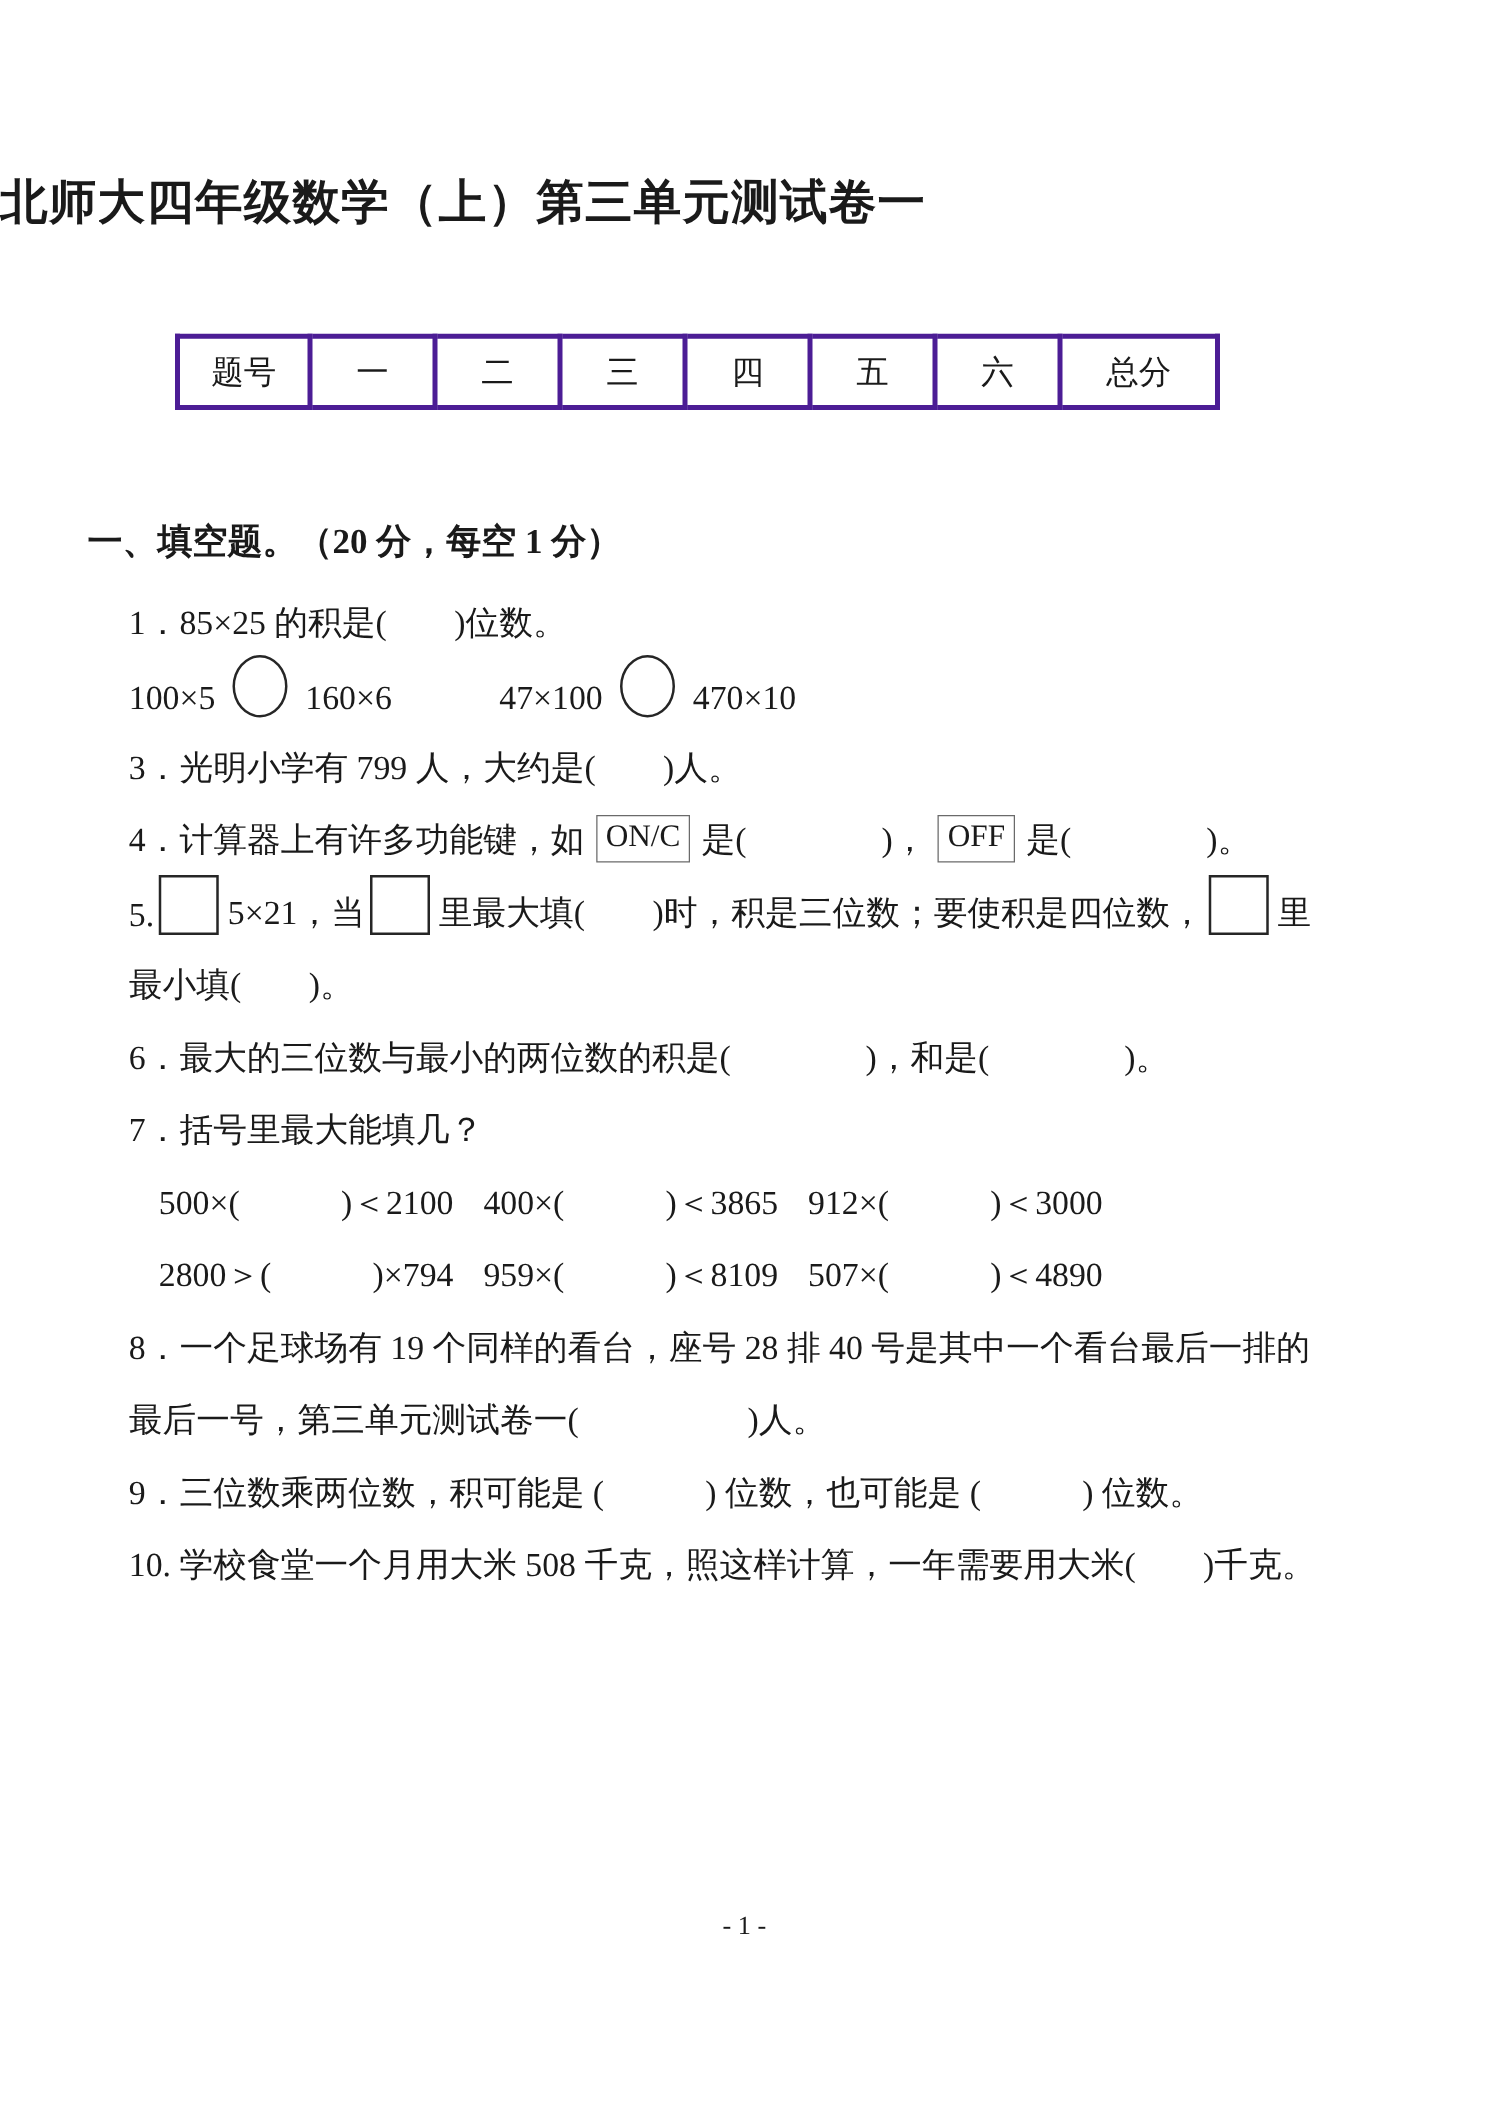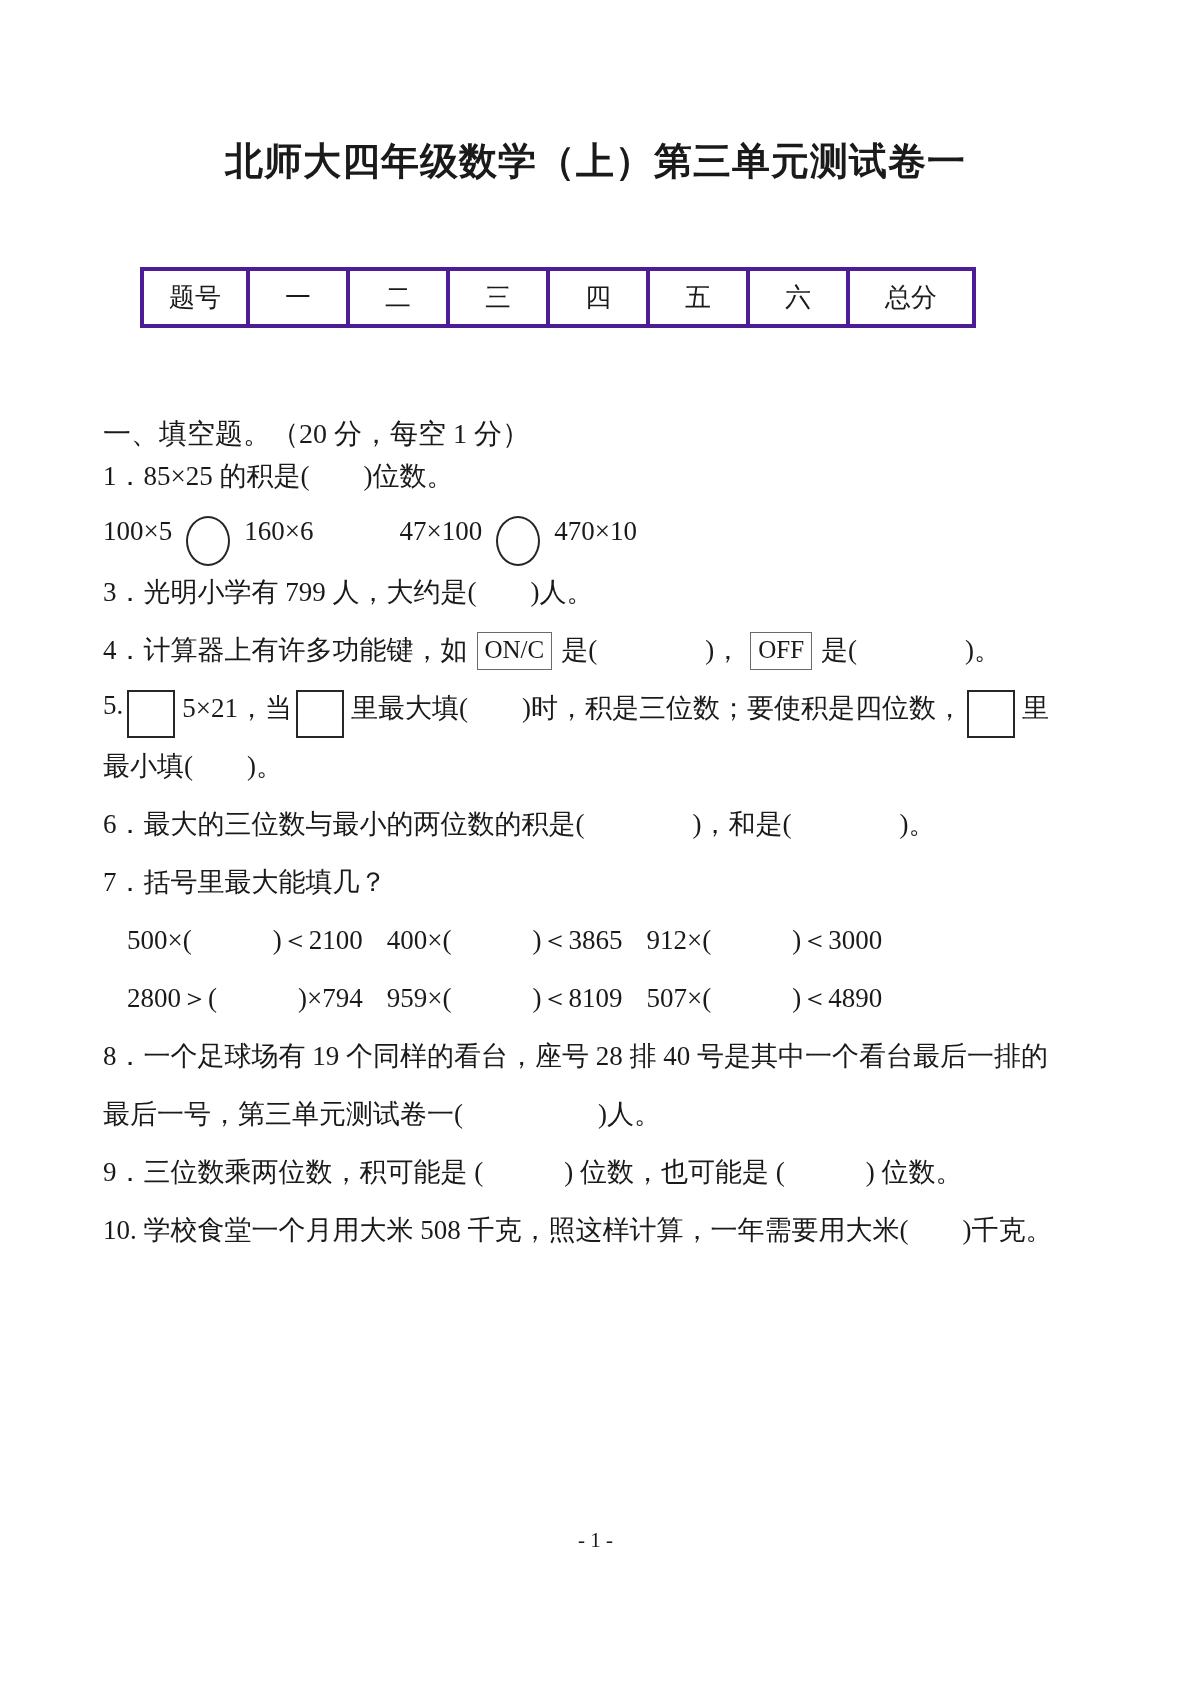--- a/index.html
+++ b/index.html
@@ -9,50 +9,49 @@
     background:#ffffff;
     color:#1a1a1a;
     font-family:"Liberation Serif","DejaVu Serif",serif;
     overflow:hidden;
   }
   .title{
     margin:0;
     padding-top:136px;
     font-size:38px;
     font-weight:bold;
-    text-align:center;
     letter-spacing:1px;
   }
   .score-table{
     border-collapse:collapse;
     margin:80px 0 0 140px;
     table-layout:fixed;
   }
   .score-table td{
     border:4px solid #4c1d95;
     height:53px;
     text-align:center;
     vertical-align:middle;
     font-size:26px;
     padding:0;
   }
   .col-first{width:106px;}
   .col-mid{width:100px;}
   .col-last{width:126px;}
   .heading{
-    margin:86px 0 0 103px;
+    margin:86px 0 0 70px;
     height:40px;line-height:40px;
     font-size:28px;
-    font-weight:normal;
+    font-weight:bold;
   }
   .content{margin:4px 60px 0 103px;}
   .line{
     height:58px;
     display:flex;
-    align-items:flex-start;
+    align-items:flex-end;
     font-size:27px;
     white-space:pre;
   }
   .circle-blank{
     display:inline-block;
     width:44px;height:48px;
     border:2.5px solid #262626;
     border-radius:50%;
     margin:0 8px;
     flex:0 0 auto;

